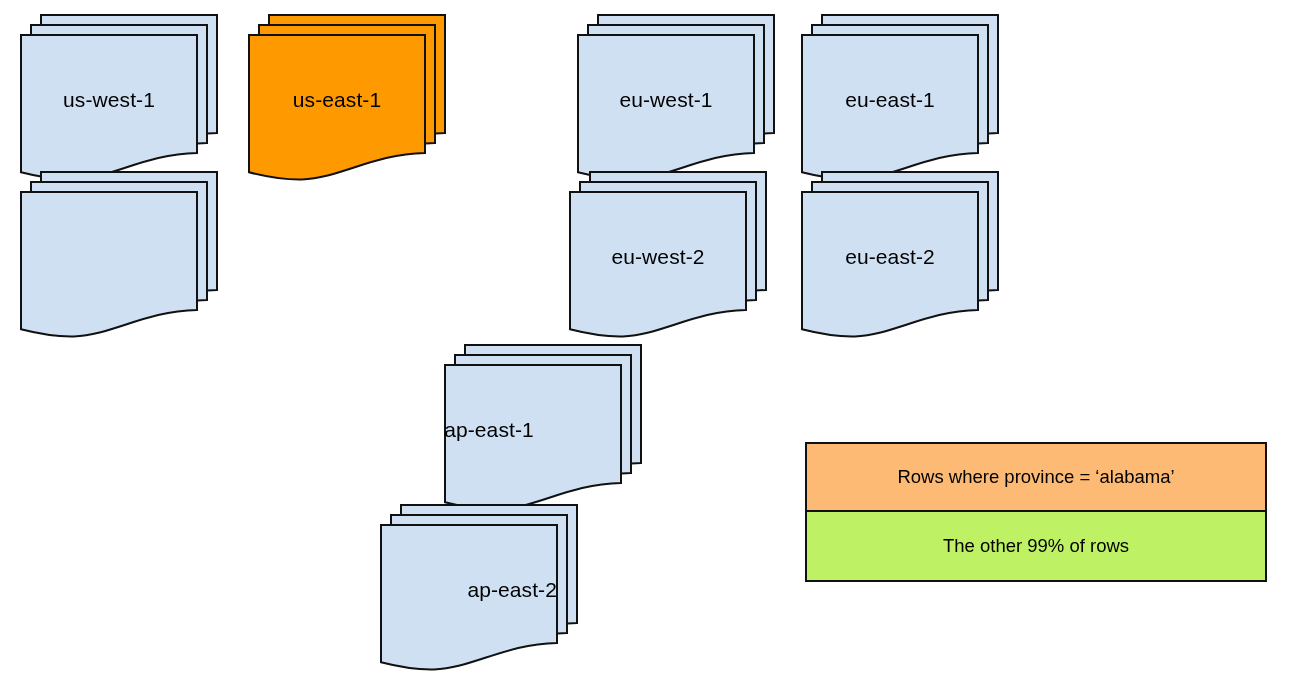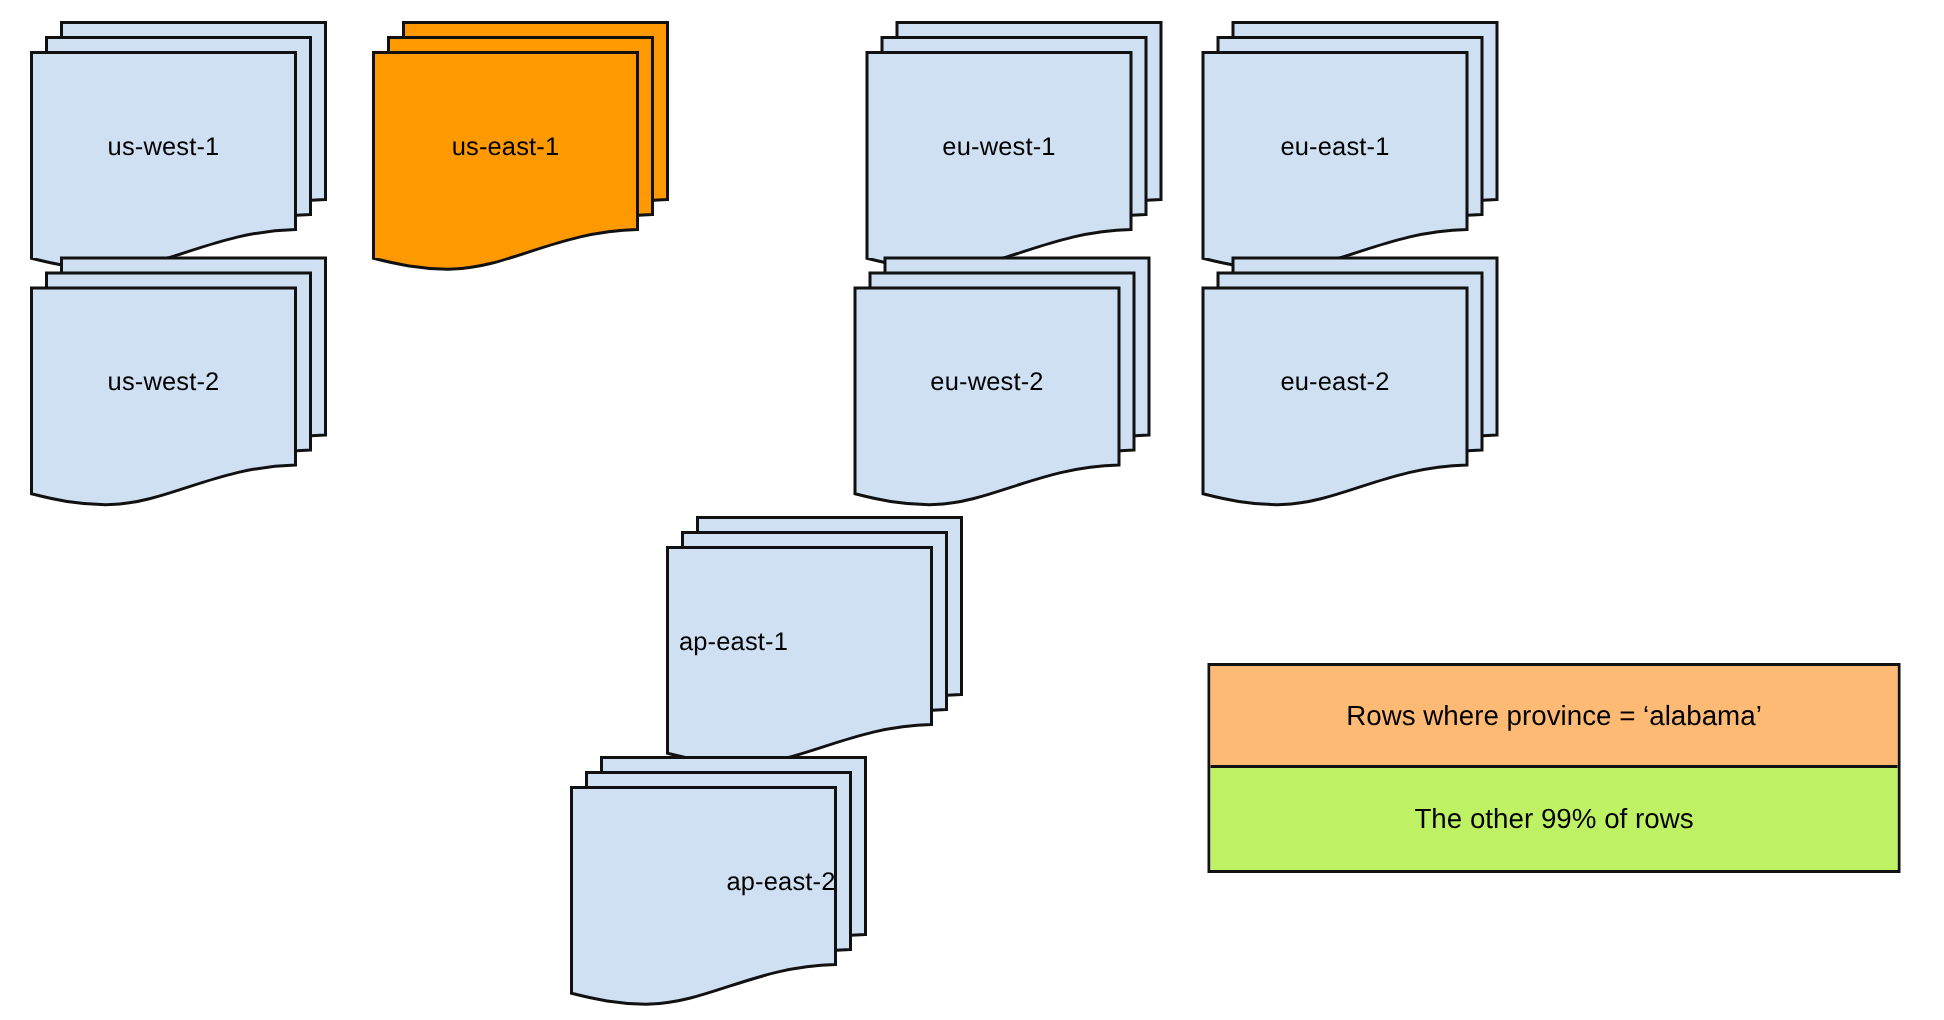--- a/index.html
+++ b/index.html
@@ -35,21 +35,21 @@
     width: 218px;
     height: 160px;
     overflow: visible;
   }
   .doc-label {
     position: absolute;
     left: 0;
     top: 0;
     width: 176px;
     text-align: center;
-    font-size: 17px;
+    font-size: 21px;
     color: #000000;
     letter-spacing: 0.1px;
     white-space: nowrap;
     pointer-events: none;
   }
 
   
   .legend {
     position: absolute;
     left: 805px;
@@ -111,21 +111,20 @@
         <path d="M 0 20 L 176 20 L 176 138 C 123.19999999999999 139.2 91.52000000000001 163.2 52.8 164.4 C 31.68 164.88 14.08 160.8 0 157.2 Z" fill="#cfe0f3" stroke="#111111" stroke-width="2" stroke-linejoin="miter"></path>
       </svg>
       <div class="doc-label" style="top: 73px;">eu-east-1</div>
     </div>
     <div class="doc-stack" style="left: 21px; top: 172px;">
       <svg viewBox="0 0 218 160">
         <path d="M 20 0 L 196 0 L 196 118 C 143.2 119.2 111.52000000000001 143.2 72.8 144.4 C 51.68 144.88 34.08 140.8 20 137.2 Z" fill="#cfe0f3" stroke="#111111" stroke-width="2" stroke-linejoin="miter"></path>
         <path d="M 10 10 L 186 10 L 186 128 C 133.2 129.2 101.52000000000001 153.2 62.8 154.4 C 41.68 154.88 24.08 150.8 10 147.2 Z" fill="#cfe0f3" stroke="#111111" stroke-width="2" stroke-linejoin="miter"></path>
         <path d="M 0 20 L 176 20 L 176 138 C 123.19999999999999 139.2 91.52000000000001 163.2 52.8 164.4 C 31.68 164.88 14.08 160.8 0 157.2 Z" fill="#cfe0f3" stroke="#111111" stroke-width="2" stroke-linejoin="miter"></path>
       </svg>
-      <div class="doc-label" style="top: 73px;">us-west-2</div>
     </div>
     <div class="doc-stack" style="left: 570px; top: 172px;">
       <svg viewBox="0 0 218 160">
         <path d="M 20 0 L 196 0 L 196 118 C 143.2 119.2 111.52000000000001 143.2 72.8 144.4 C 51.68 144.88 34.08 140.8 20 137.2 Z" fill="#cfe0f3" stroke="#111111" stroke-width="2" stroke-linejoin="miter"></path>
         <path d="M 10 10 L 186 10 L 186 128 C 133.2 129.2 101.52000000000001 153.2 62.8 154.4 C 41.68 154.88 24.08 150.8 10 147.2 Z" fill="#cfe0f3" stroke="#111111" stroke-width="2" stroke-linejoin="miter"></path>
         <path d="M 0 20 L 176 20 L 176 138 C 123.19999999999999 139.2 91.52000000000001 163.2 52.8 164.4 C 31.68 164.88 14.08 160.8 0 157.2 Z" fill="#cfe0f3" stroke="#111111" stroke-width="2" stroke-linejoin="miter"></path>
       </svg>
       <div class="doc-label" style="top: 73px;">eu-west-2</div>
     </div>
     <div class="doc-stack" style="left: 802px; top: 172px;">

